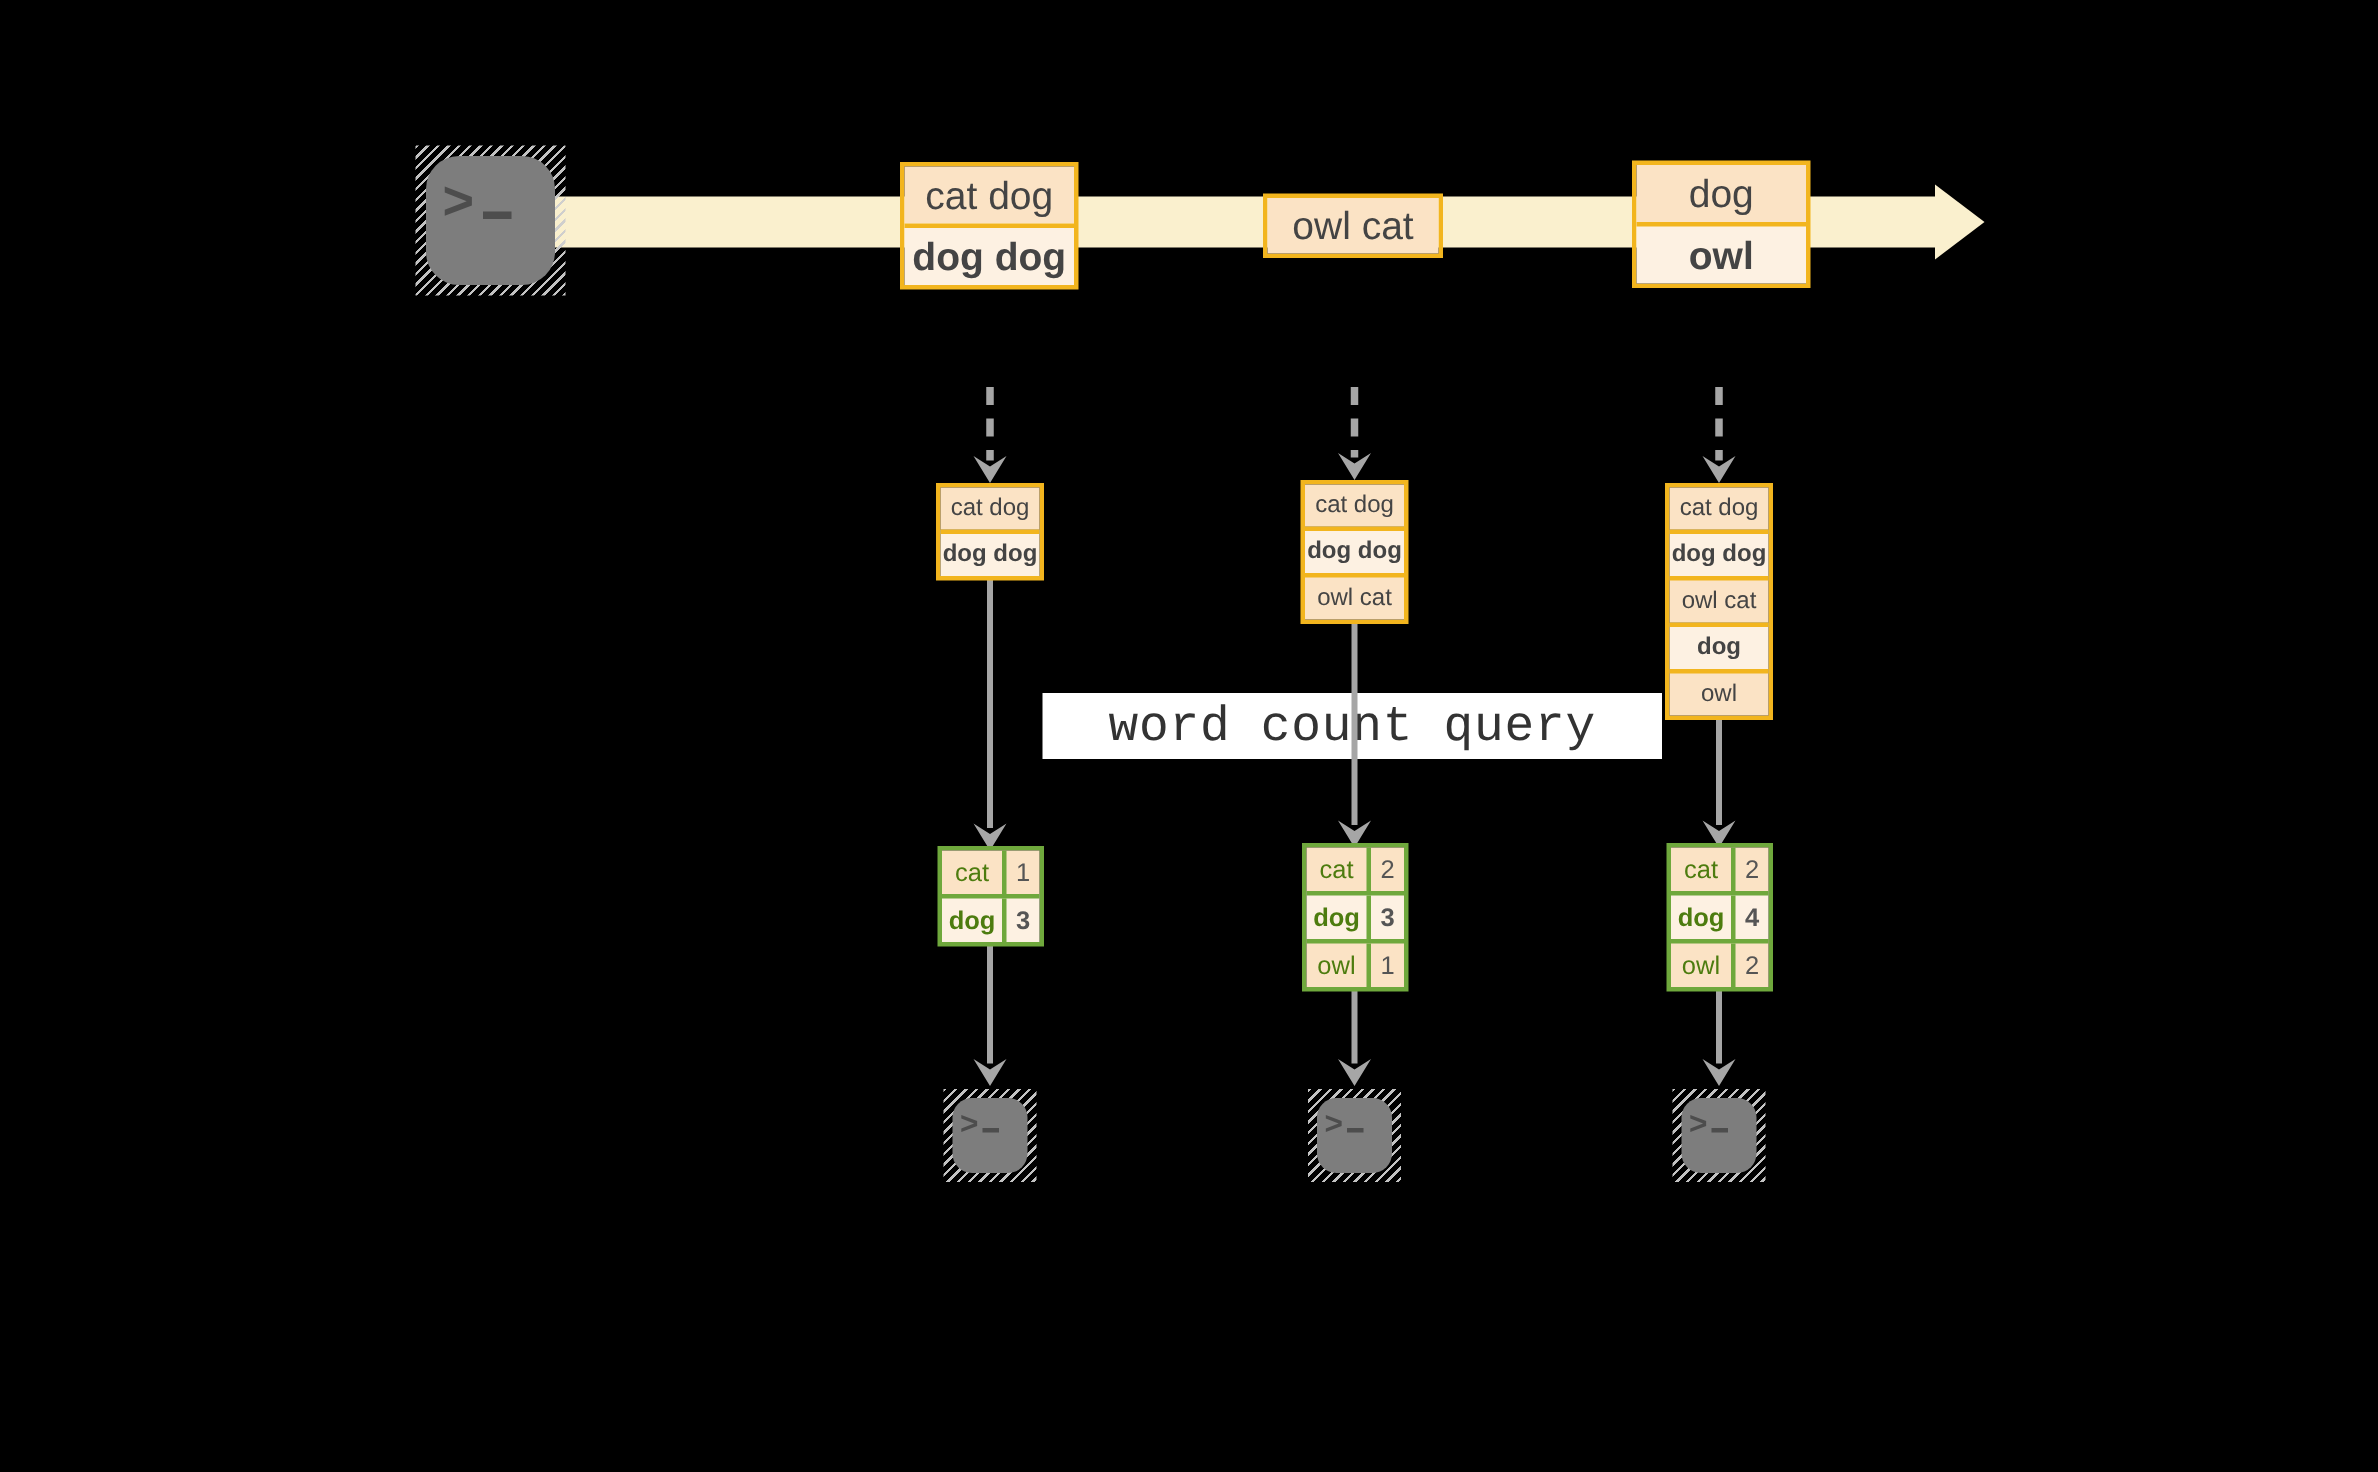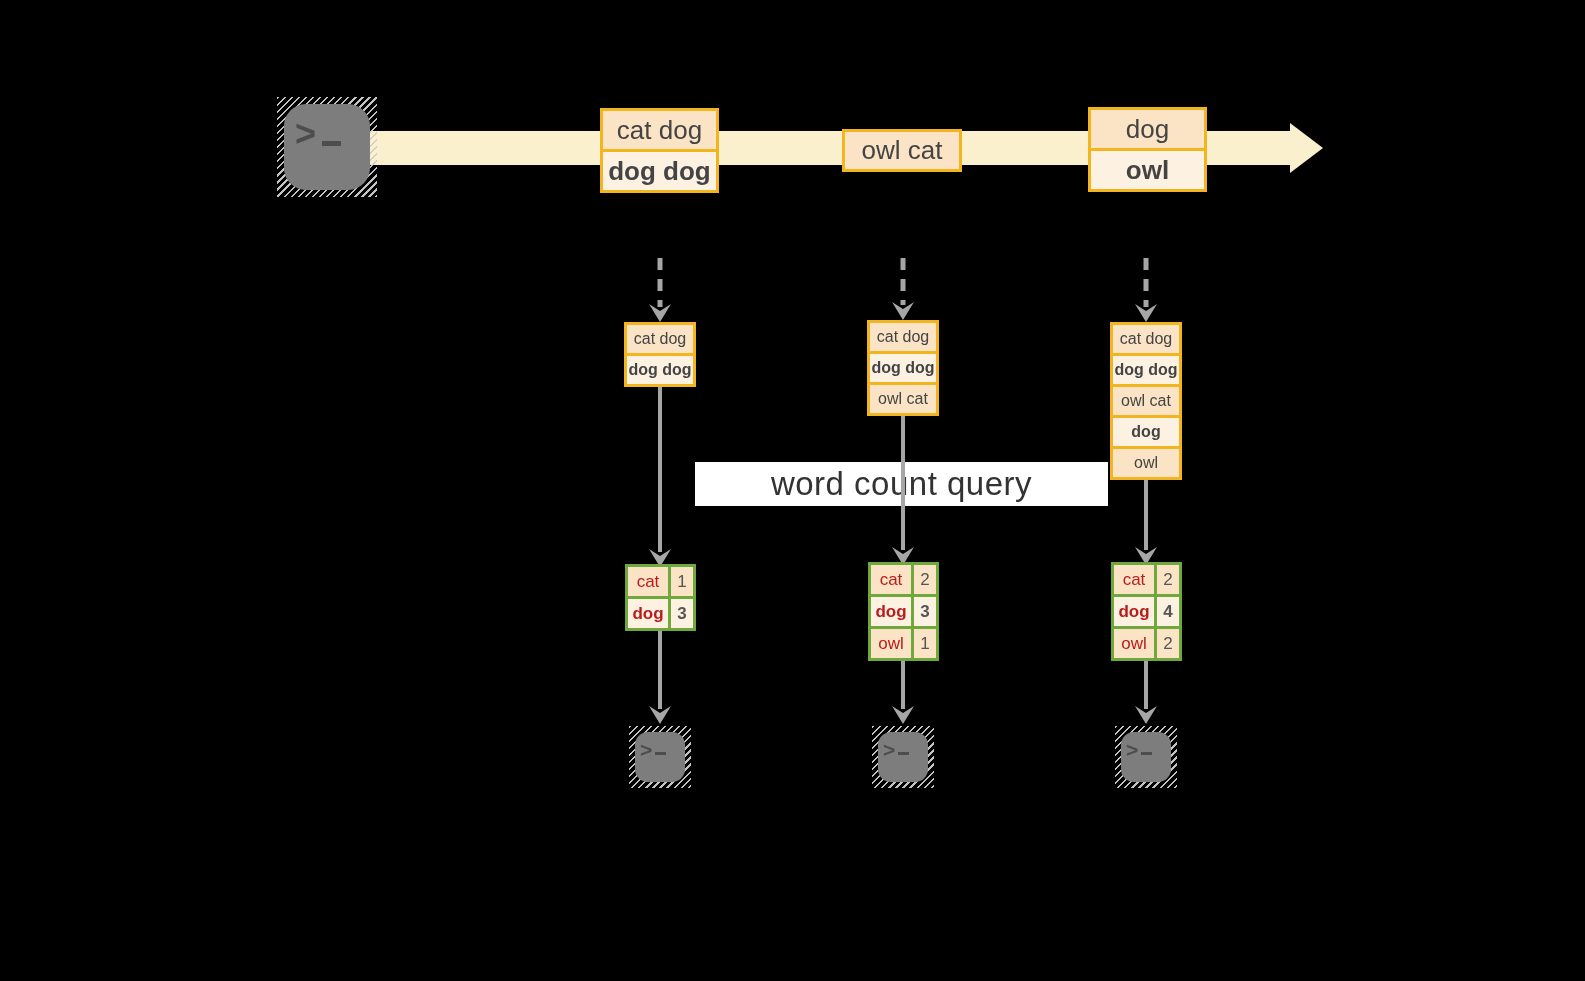--- a/index.html
+++ b/index.html
@@ -53,27 +53,27 @@
 
   
   .stack{position:absolute;border:3px solid var(--gold);z-index:3;box-sizing:content-box;}
   .srow{height:28px;line-height:28px;text-align:center;color:var(--ink);font-size:16px;white-space:nowrap;overflow:hidden;}
   .srow + .srow{border-top:3px solid var(--gold);}
 
   
   .gtable{position:absolute;border:3px solid var(--green);z-index:3;box-sizing:content-box;}
   .grow{display:flex;height:29px;line-height:29px;}
   .grow + .grow{border-top:3px solid var(--green);}
-  .gword{width:40px;text-align:center;color:#b91c1c;font-size:17px;border-right:3px solid var(--green);}
+  .gword{width:40px;text-align:center;color:#4d7c0f;font-size:17px;border-right:3px solid var(--green);}
   .gnum{width:22px;text-align:center;color:#555;font-size:17px;}
 
   
   .banner{position:absolute;left:695px;top:462px;width:413px;height:44px;background:#fff;z-index:1;
     display:flex;align-items:center;justify-content:center;}
-  .banner span{font-size:33px;color:#333;letter-spacing:.5px;}
+  .banner span{font-size:33px;color:#333;letter-spacing:.5px;font-family:Liberation Mono, monospace;}
 
   .arrowsvg{position:absolute;z-index:2;}
 </style>
 </head>
 <body>
 
 <div id="canvas">
 
   <div class="band"></div>
   <div class="band-head"></div>

